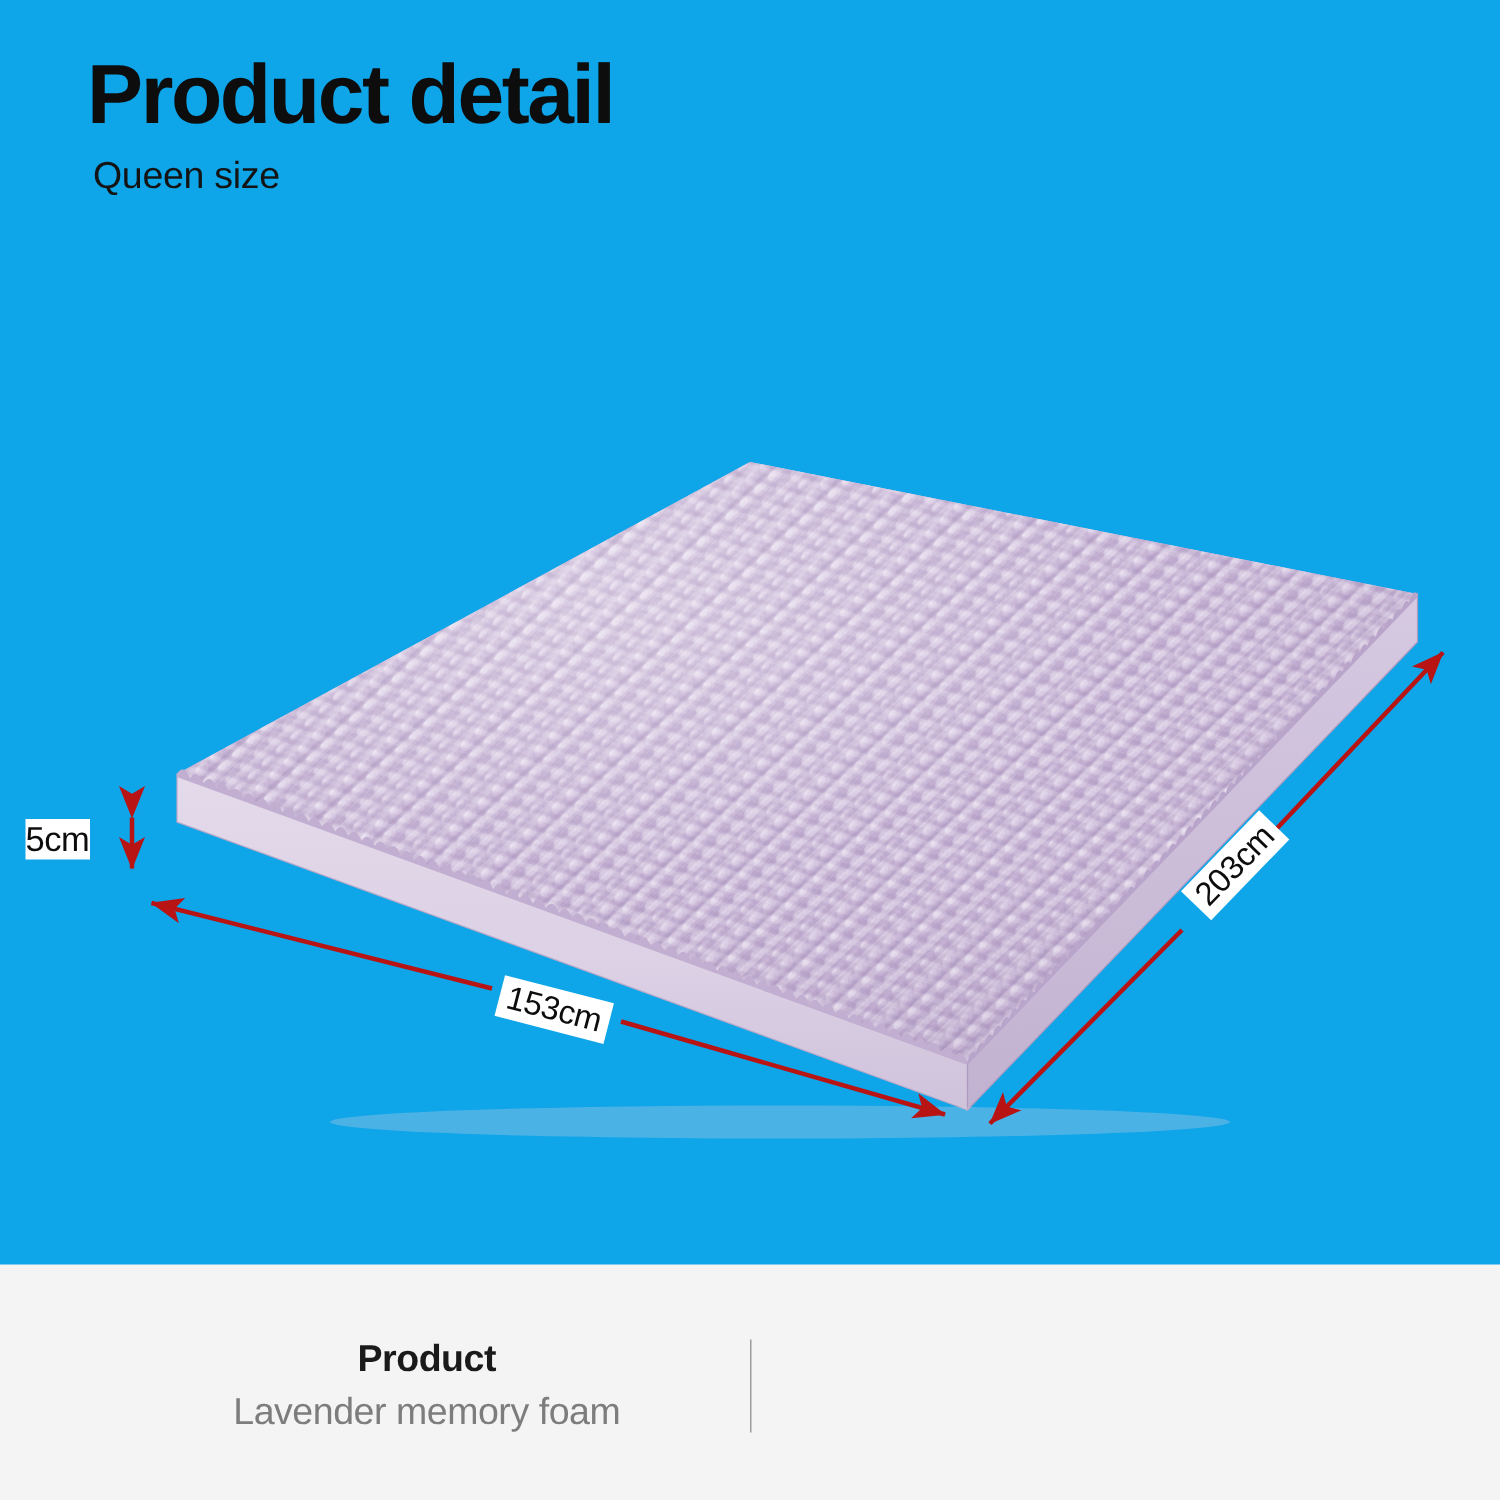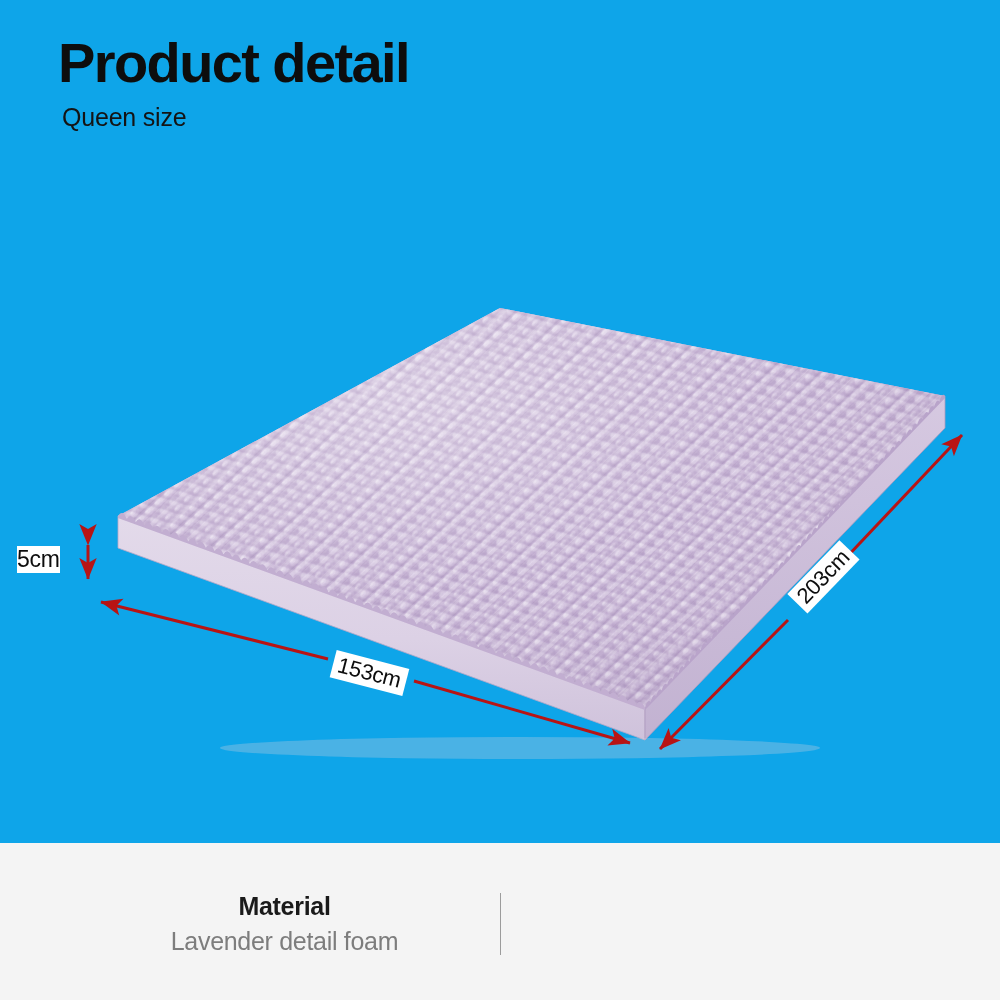--- a/index.html
+++ b/index.html
@@ -268,21 +268,21 @@
       </g>
     </svg>
 
     <div class="dim-label" id="label-5cm">5cm</div>
     <div class="dim-label" id="label-153cm">153cm</div>
     <div class="dim-label" id="label-203cm">203cm</div>
   </div>
 
   <div id="spec-bar">
     <div class="spec-col">
-      <div class="spec-title">Material</div>
-      <div class="spec-value">Lavender detail foam</div>
+      <div class="spec-title">Product</div>
+      <div class="spec-value">Lavender memory foam</div>
     </div>
     <div id="spec-divider"></div>
     <div class="spec-col">
     </div>
   </div>
 
 </div>
 
 </body></html>

